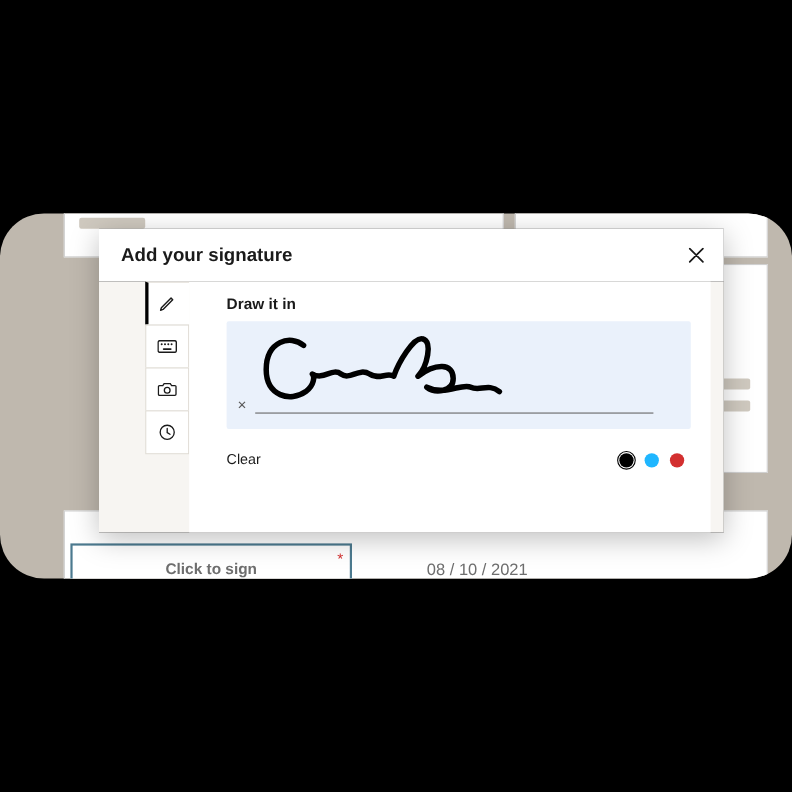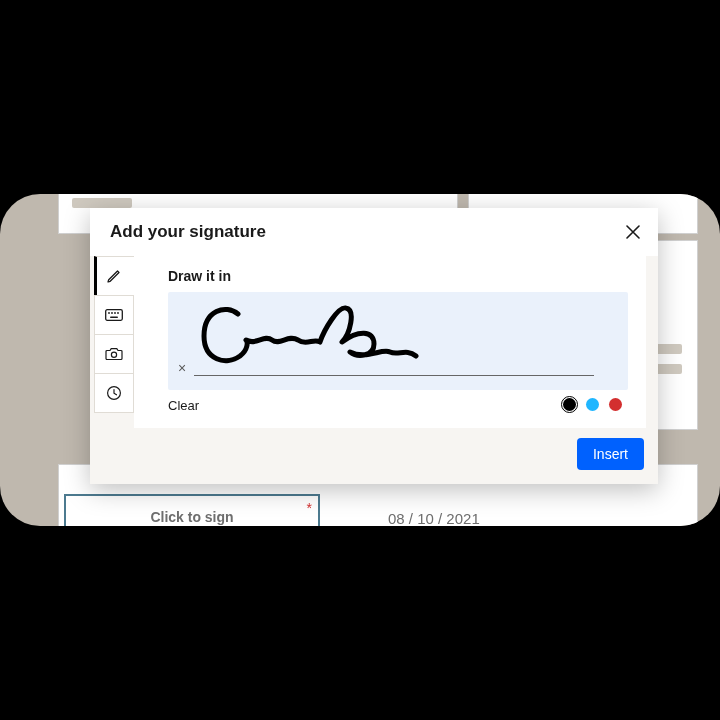--- a/index.html
+++ b/index.html
@@ -47,20 +47,21 @@
     padding: 14px 16px 14px 20px;
   }
   .modal-title { font-size: 17px; font-weight: 600; color: #1a1a1a; }
   .close-x { width: 18px; height: 18px; cursor: pointer; display: flex; align-items: center; justify-content: center; }
 
   .modal-body {
     flex: 1;
     display: flex;
     background: #f7f5f2;
     position: relative;
+    padding-left: 38px;
   }
 
   .tabrail {
     width: 40px;
     display: flex;
     flex-direction: column;
     margin-left: 4px;
   }
   .rail-btn {
     width: 40px; height: 40px;
@@ -99,22 +100,22 @@
   }
   .sig-line {
     position: absolute; left: 26px; right: 34px; bottom: 14px;
     height: 0; border-top: 1px solid #666;
   }
   .sig-svg {
     position: absolute; left: 30px; top: 8px;
   }
 
   .canvas-footer {
-    display: flex; align-items: flex-start; justify-content: space-between;
-    margin-top: 8px;
+    display: flex; align-items: flex-end; justify-content: space-between;
+    margin-top: 20px;
   }
   .clear-btn { font-size: 13px; color: #1a1a1a; background: none; border: none; cursor: pointer; padding: 0; }
 
   .swatches { display: flex; gap: 10px; align-items: center; margin-right: 6px; }
   .swatch { width: 13px; height: 13px; border-radius: 50%; cursor: pointer; }
   .swatch.sel { outline: 1.5px solid #000; outline-offset: 1.5px; }
 
   .modal-footer {
     display: flex; justify-content: flex-end;
     padding: 10px 14px 14px;
@@ -218,18 +219,15 @@
           <div class="swatches">
             <div class="swatch sel" style="background:#000000"></div>
             <div class="swatch" style="background:#1fb6ff"></div>
             <div class="swatch" style="background:#d32f2f"></div>
           </div>
         </div>
       </div>
 
     </div>
 
-    <div class="modal-footer">
-      <button class="insert-btn">Insert</button>
-    </div>
   </div>
 
 </div>
 
 </body></html>

